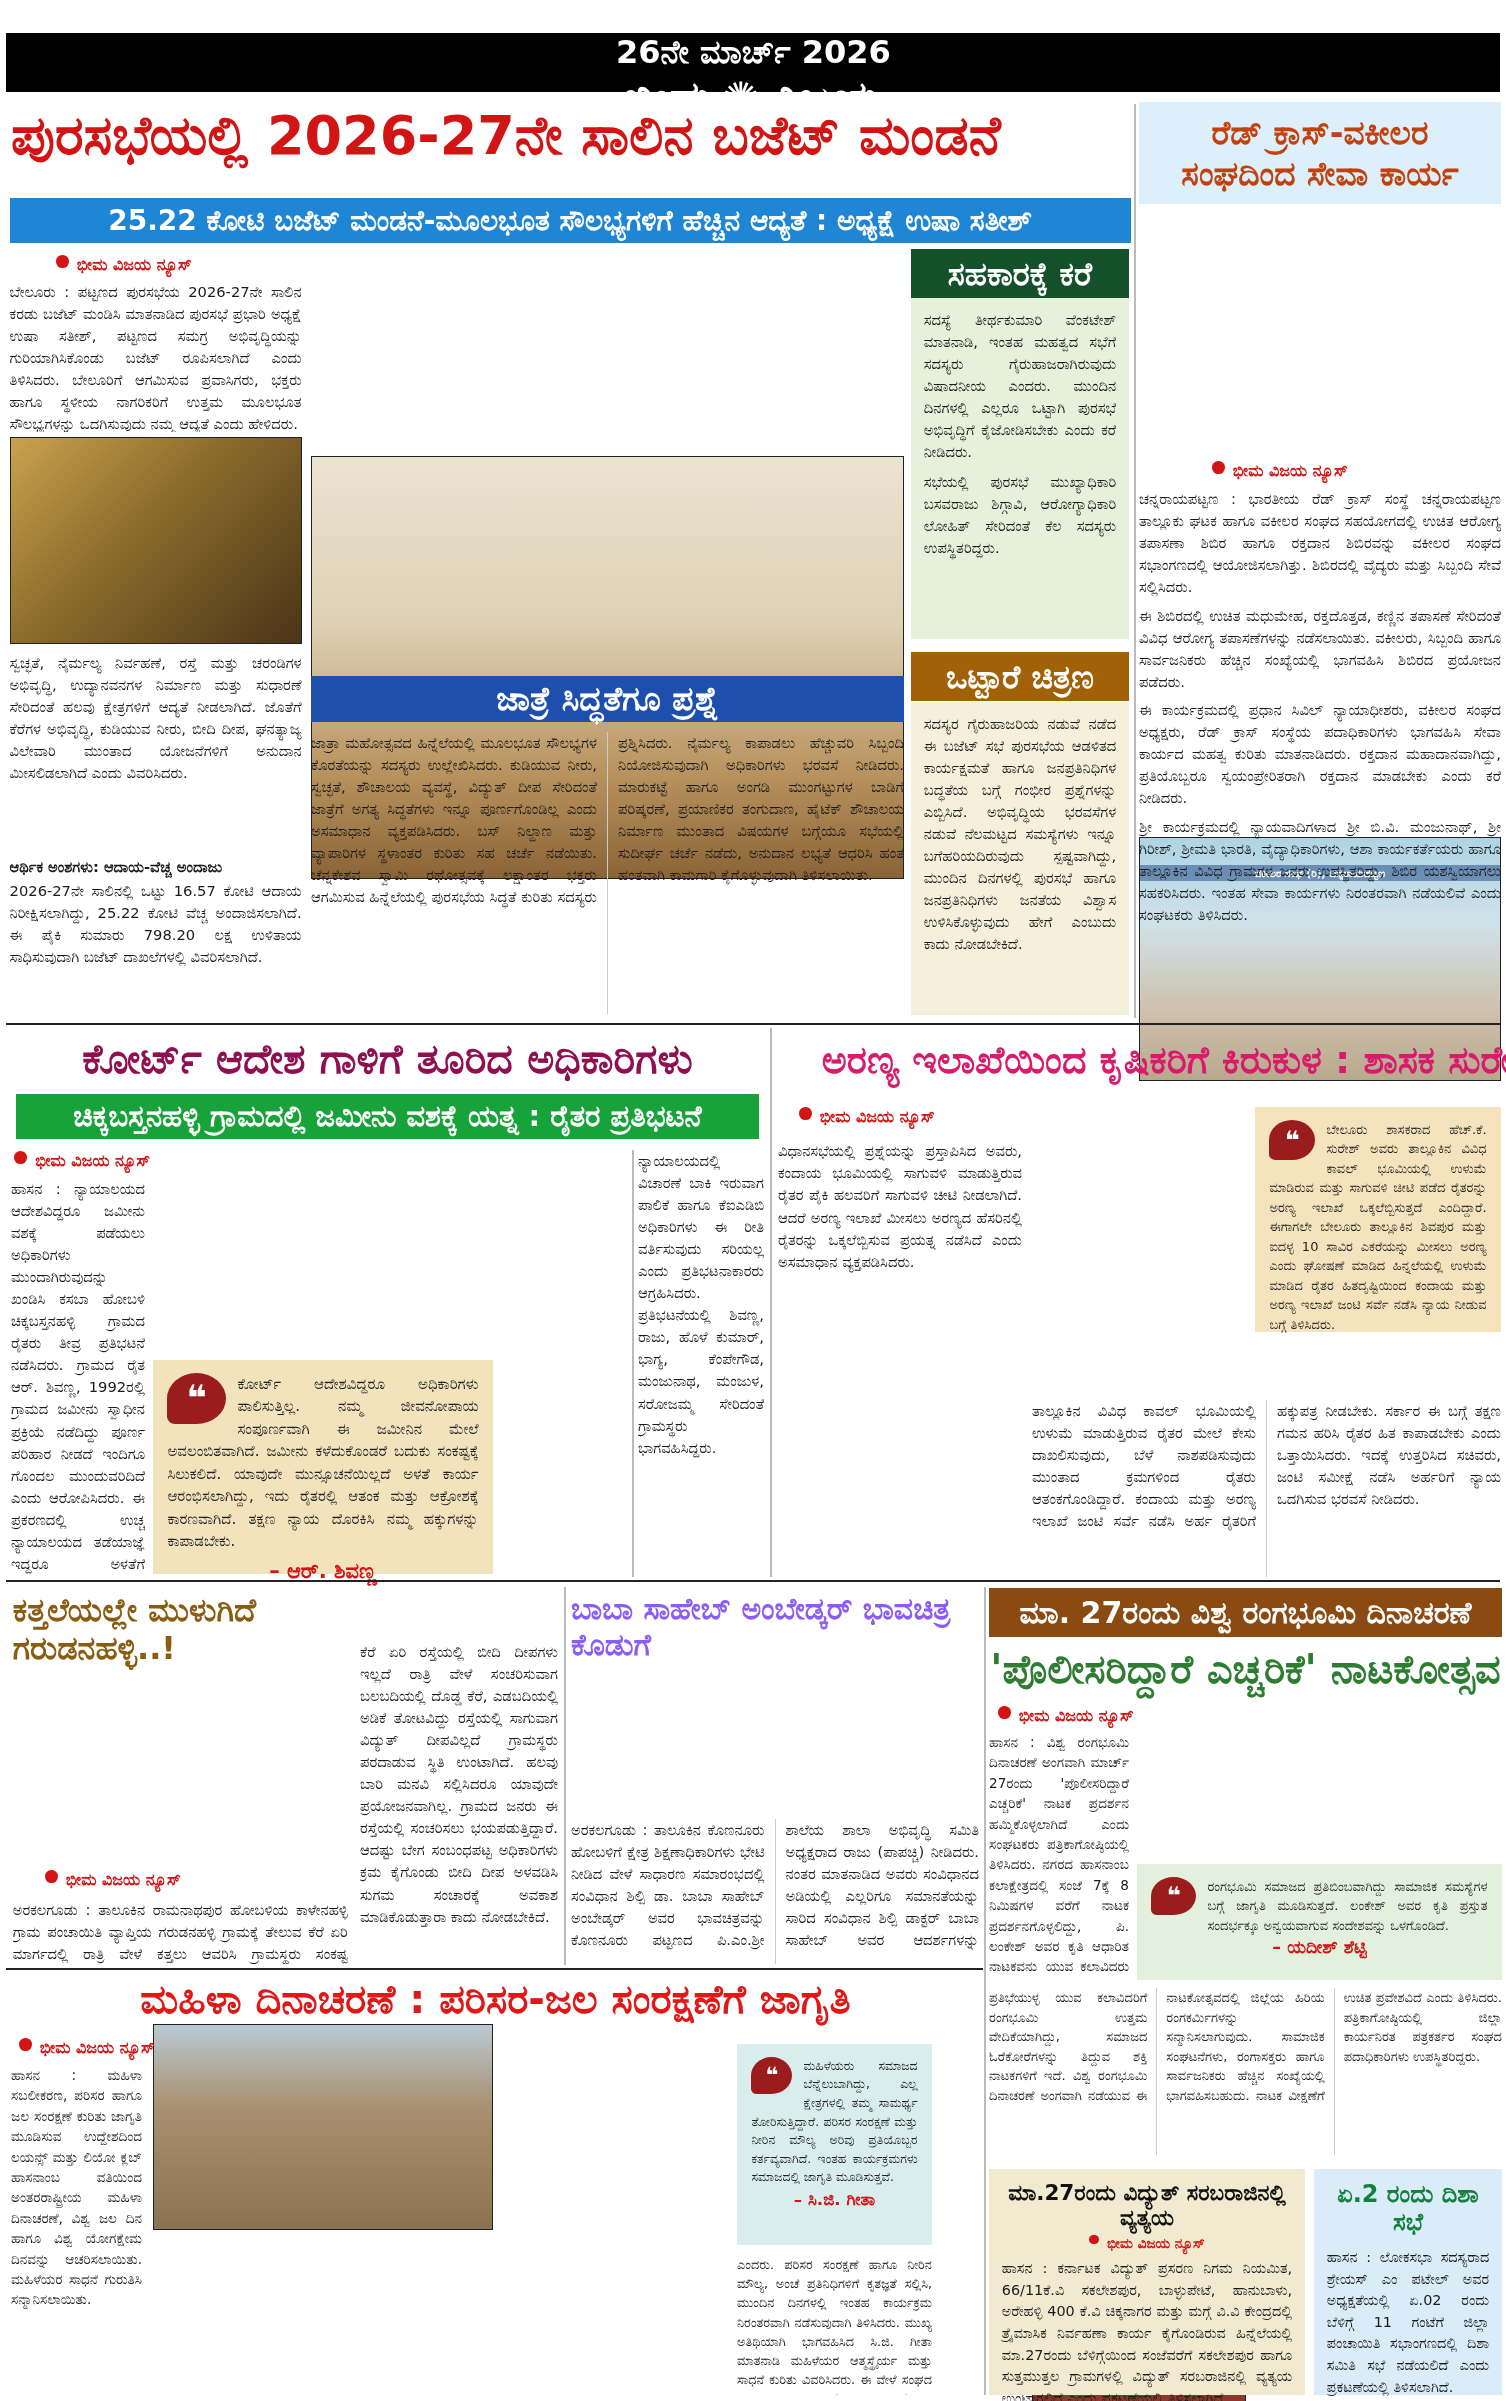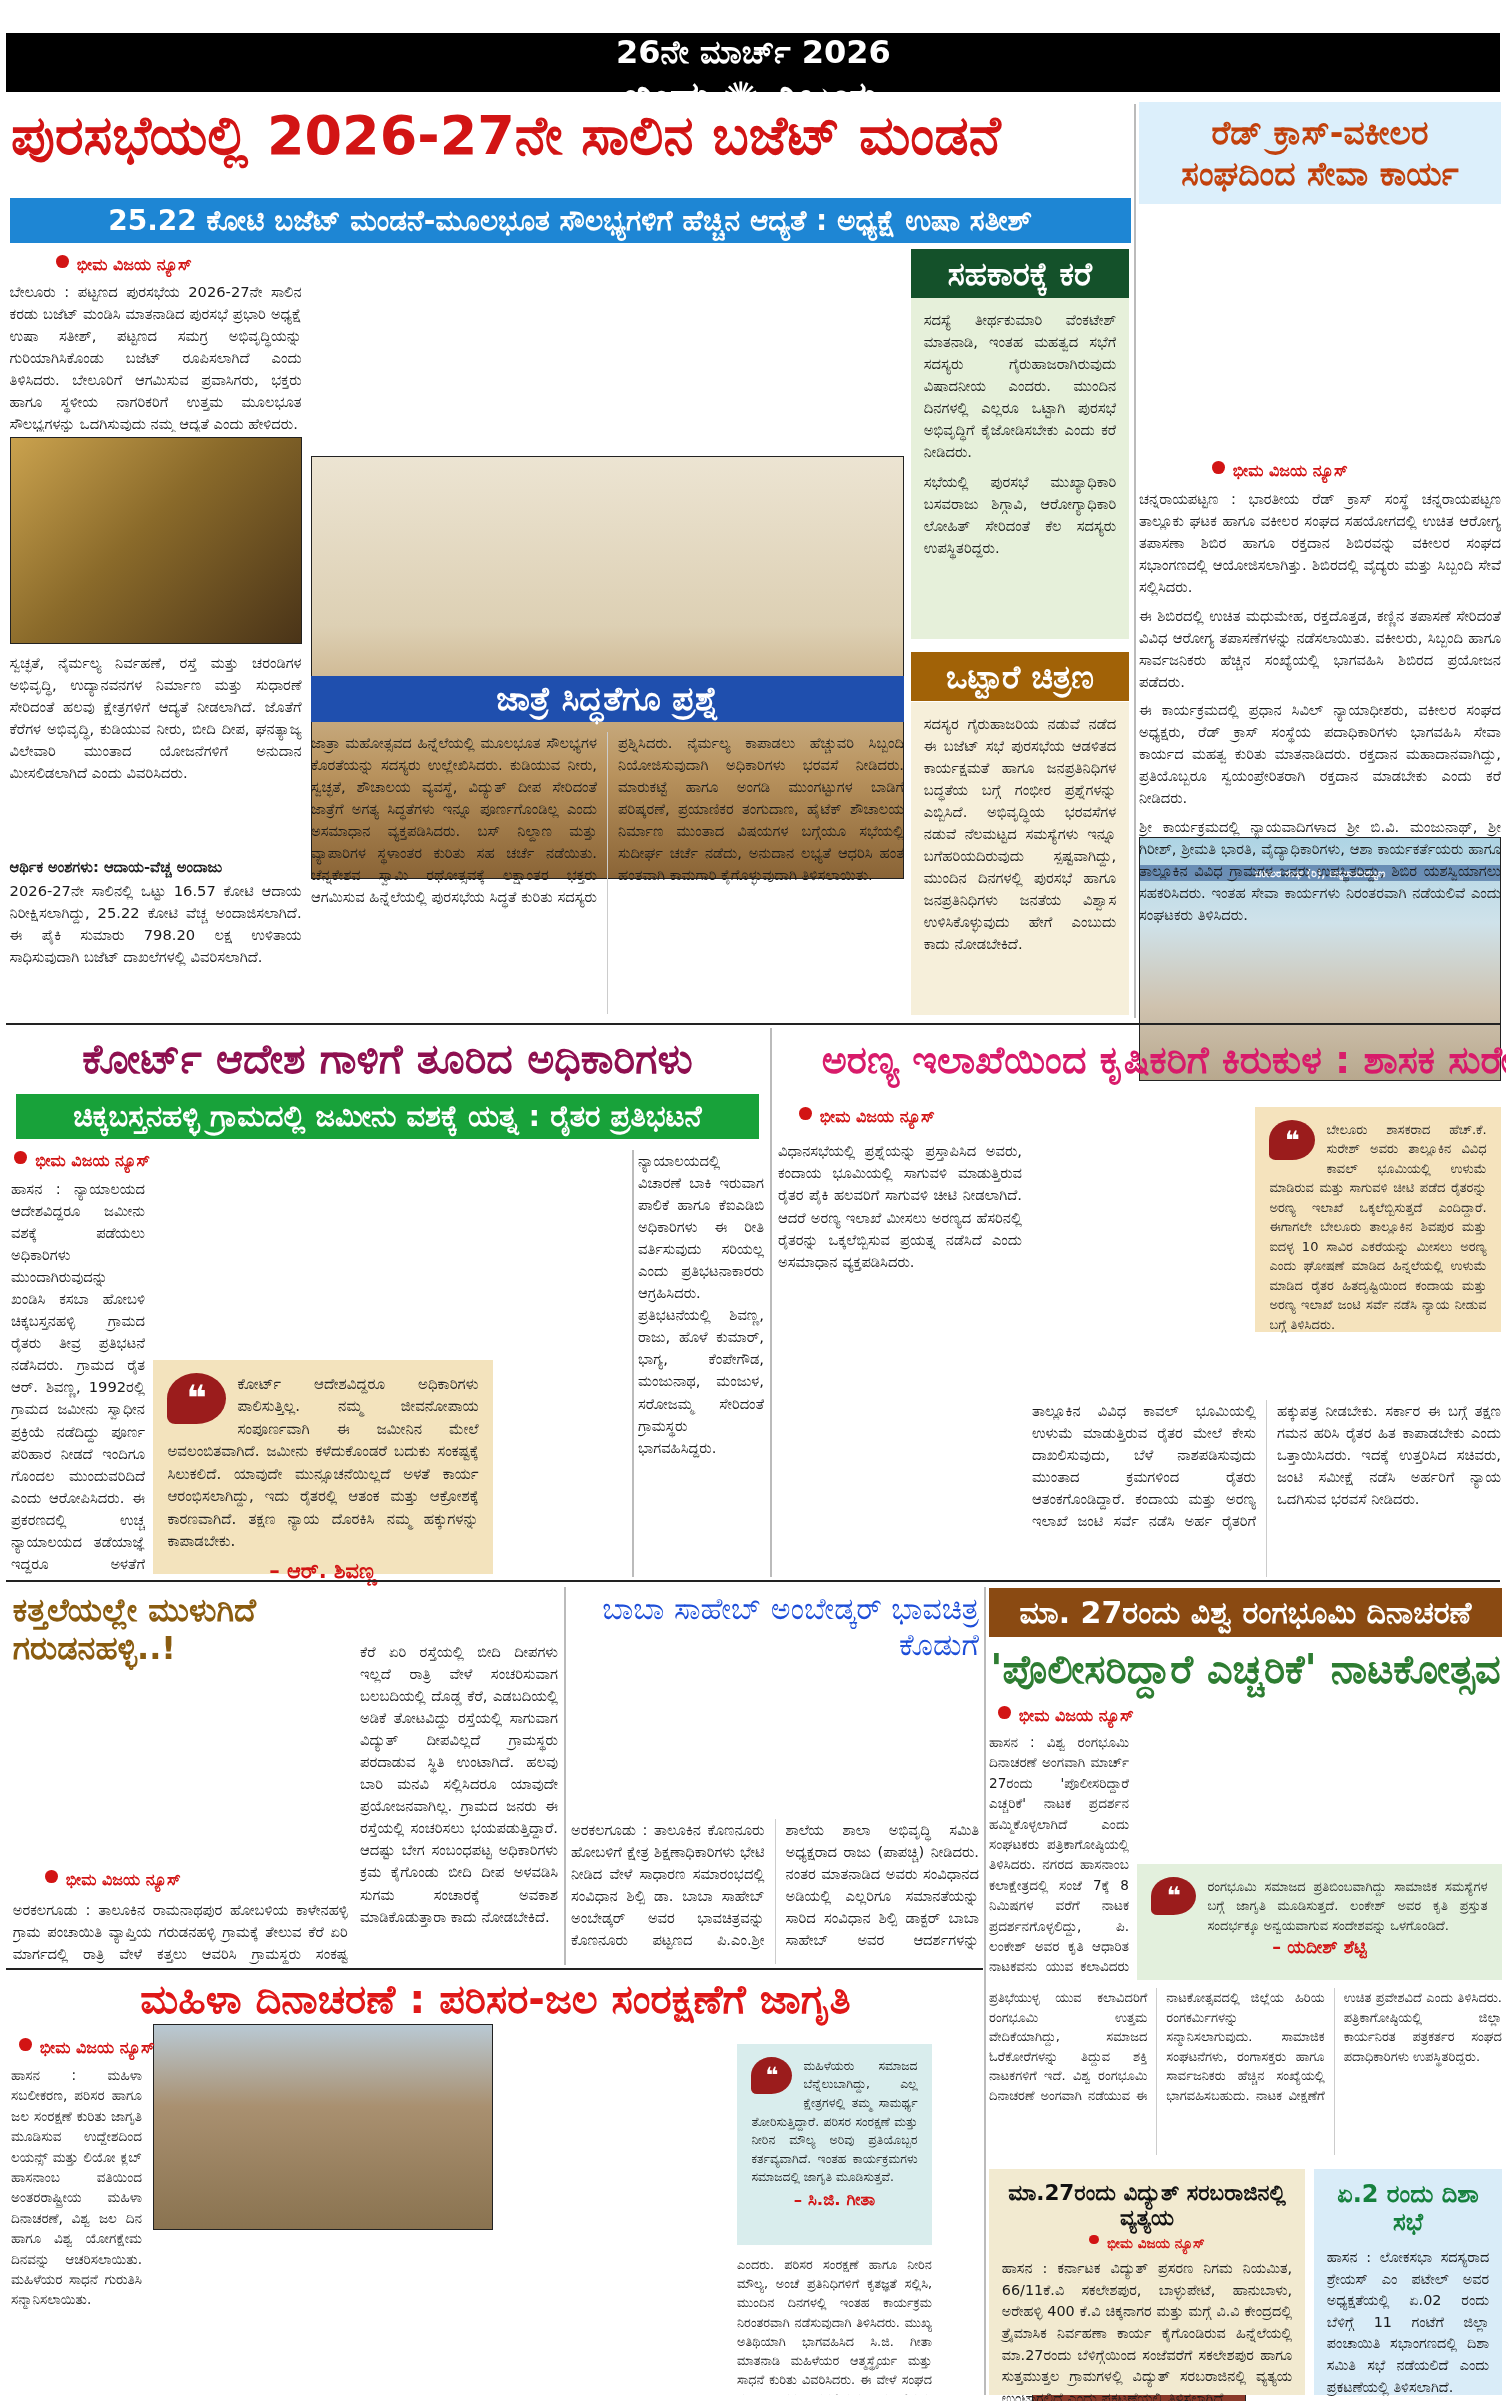--- a/index.html
+++ b/index.html
@@ -15,21 +15,21 @@
   .h-main{color:#d21414;font-weight:bold;font-size:54px;line-height:1.05;}
   .bar{color:#ffffff;font-weight:bold;display:flex;align-items:center;justify-content:center;text-align:center;box-sizing:border-box;}
   .bar-blue{background:#1e86d4;font-size:28px;}
   .bar-royal{background:#1f4fae;font-size:33px;}
   .bar-green{background:#18a23a;font-size:29px;}
   .bar-brown{background:#8a4a12;font-size:30px;}
   .h-black{color:#c2410c;font-weight:bold;font-size:33px;line-height:1.25;text-align:center;}
   .h-maroon{color:#8e1050;font-weight:bold;font-size:41px;text-align:center;}
   .h-pink{color:#d81b6a;font-weight:bold;font-size:38px;text-align:center;}
   .h-brown{color:#8a5c10;font-weight:bold;font-size:32px;}
-  .h-blue{color:#1d4ed8;font-weight:normal;font-size:30px;text-align:right;}
+  .h-blue{color:#8b5cf6;font-weight:bold;font-size:30px;text-align:left;}
   .h-green{color:#2e7d32;font-weight:bold;font-size:40px;text-align:center;}
   .h-red{color:#e01818;font-weight:bold;font-size:40px;text-align:center;}
   .boxhead-green{background:#14512a;color:#fff;font-weight:bold;font-size:32px;display:flex;align-items:center;justify-content:center;}
   .boxhead-brown{background:#a16207;color:#fff;font-weight:bold;font-size:32px;display:flex;align-items:center;justify-content:center;}
   
   .body-txt{font-size:14.7px;line-height:1.5;text-align:justify;color:#1a1a1a;}
   .cols2{column-count:2;column-gap:21px;column-rule:0.8px solid #cccccc;}
   .cols3{column-count:3;column-gap:19px;column-rule:0.8px solid #cccccc;}
   .byline{display:flex;gap:8px;color:#d21414;font-weight:bold;font-size:16px;}
   .byline .dot{width:12.8px;height:12.8px;border-radius:50%;background:#d21414;display:inline-block;}

